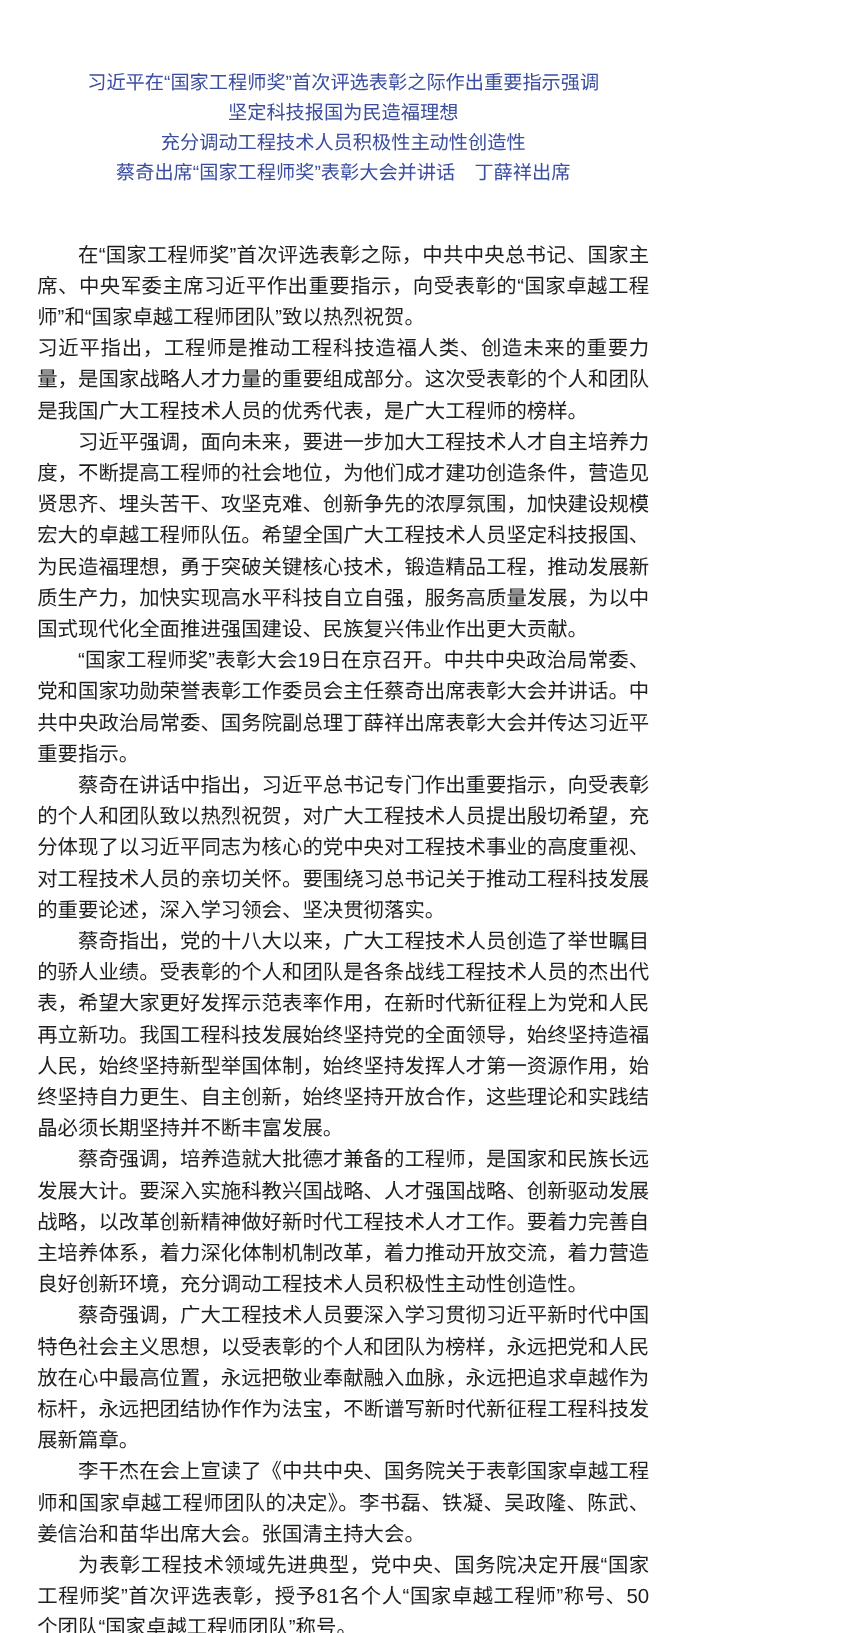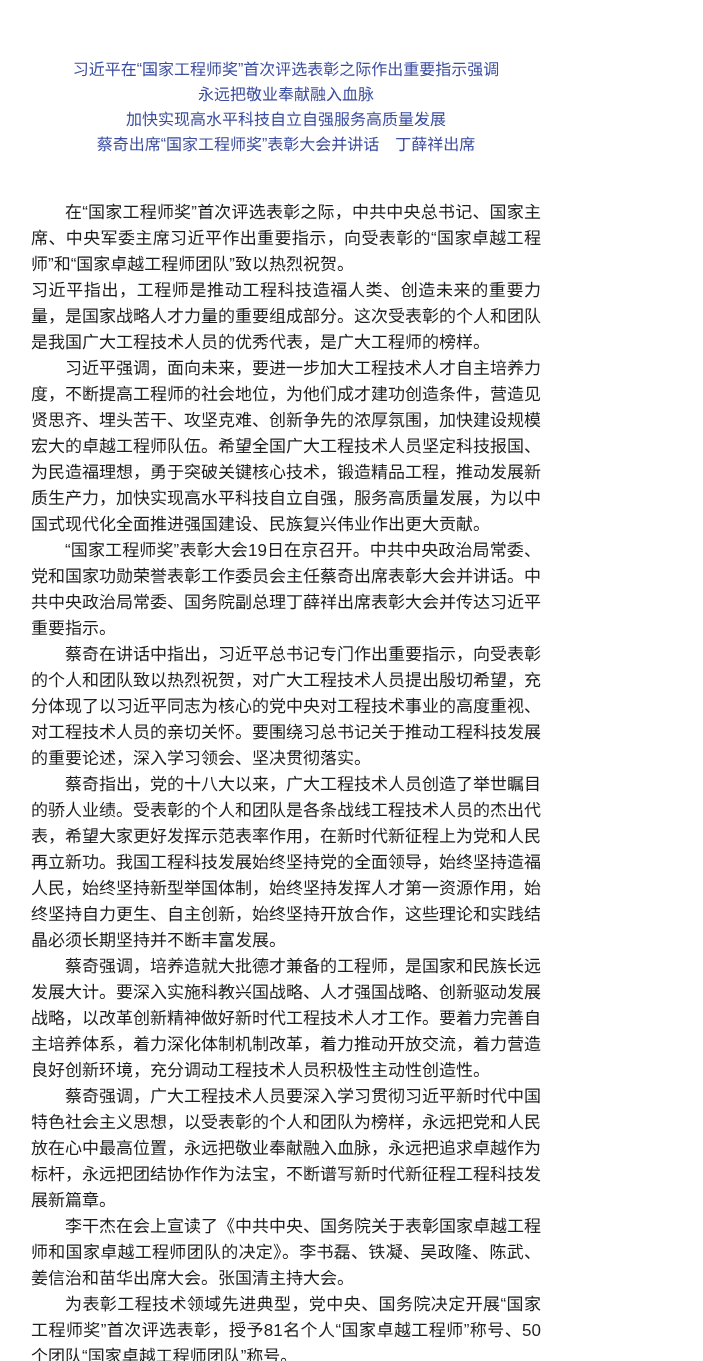--- a/index.html
+++ b/index.html
@@ -54,22 +54,22 @@
     line-height: 20px;
   }
 </style>
 </head>
 <body>
 
 <div class="page">
 
   <div class="article-title">
     <div class="title-line">习近平在“国家工程师奖”首次评选表彰之际作出重要指示强调</div>
-    <div class="title-line">永远把敬业奉献融入血脉</div>
-    <div class="title-line">加快实现高水平科技自立自强服务高质量发展</div>
+    <div class="title-line">坚定科技报国为民造福理想</div>
+    <div class="title-line">充分调动工程技术人员积极性主动性创造性</div>
     <div class="title-line">蔡奇出席“国家工程师奖”表彰大会并讲话　丁薛祥出席</div>
   </div>
 
   <div class="article-body">
     <p>在“国家工程师奖”首次评选表彰之际，中共中央总书记、国家主席、中央军委主席习近平作出重要指示，向受表彰的“国家卓越工程师”和“国家卓越工程师团队”致以热烈祝贺。</p>
     <p class="no-indent">习近平指出，工程师是推动工程科技造福人类、创造未来的重要力量，是国家战略人才力量的重要组成部分。这次受表彰的个人和团队是我国广大工程技术人员的优秀代表，是广大工程师的榜样。</p>
     <p>习近平强调，面向未来，要进一步加大工程技术人才自主培养力度，不断提高工程师的社会地位，为他们成才建功创造条件，营造见贤思齐、埋头苦干、攻坚克难、创新争先的浓厚氛围，加快建设规模宏大的卓越工程师队伍。希望全国广大工程技术人员坚定科技报国、为民造福理想，勇于突破关键核心技术，锻造精品工程，推动发展新质生产力，加快实现高水平科技自立自强，服务高质量发展，为以中国式现代化全面推进强国建设、民族复兴伟业作出更大贡献。</p>
     <p>“国家工程师奖”表彰大会19日在京召开。中共中央政治局常委、党和国家功勋荣誉表彰工作委员会主任蔡奇出席表彰大会并讲话。中共中央政治局常委、国务院副总理丁薛祥出席表彰大会并传达习近平重要指示。</p>
     <p>蔡奇在讲话中指出，习近平总书记专门作出重要指示，向受表彰的个人和团队致以热烈祝贺，对广大工程技术人员提出殷切希望，充分体现了以习近平同志为核心的党中央对工程技术事业的高度重视、对工程技术人员的亲切关怀。要围绕习总书记关于推动工程科技发展的重要论述，深入学习领会、坚决贯彻落实。</p>
     <p>蔡奇指出，党的十八大以来，广大工程技术人员创造了举世瞩目的骄人业绩。受表彰的个人和团队是各条战线工程技术人员的杰出代表，希望大家更好发挥示范表率作用，在新时代新征程上为党和人民再立新功。我国工程科技发展始终坚持党的全面领导，始终坚持造福人民，始终坚持新型举国体制，始终坚持发挥人才第一资源作用，始终坚持自力更生、自主创新，始终坚持开放合作，这些理论和实践结晶必须长期坚持并不断丰富发展。</p>

